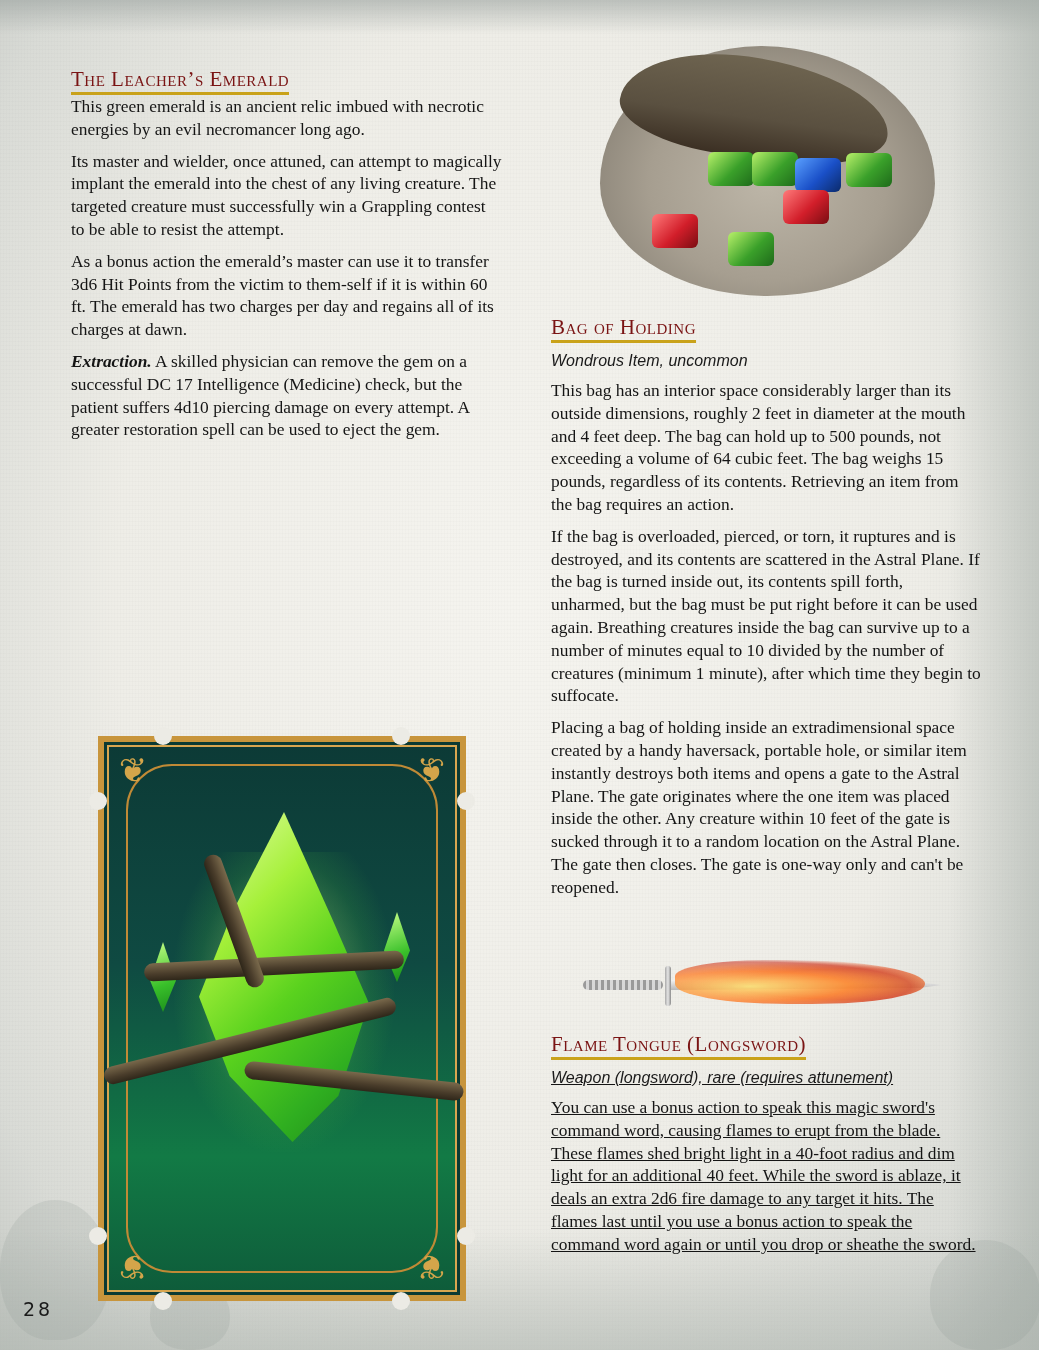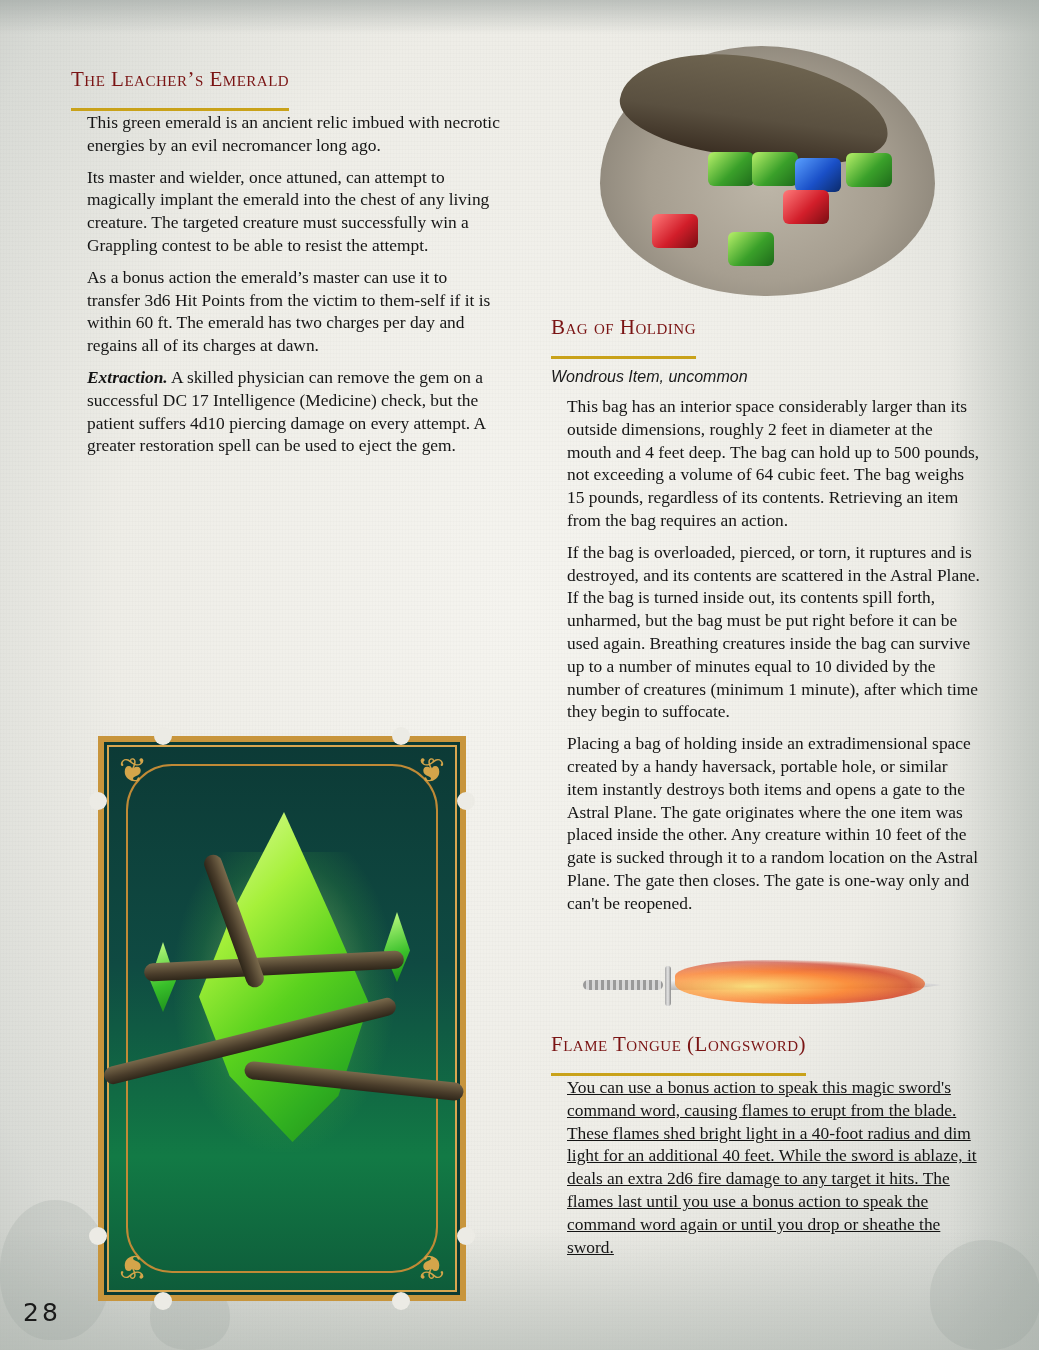--- a/index.html
+++ b/index.html
@@ -27,28 +27,28 @@
   .col-left { left: 71px; top: 66px; width: 432px; }
   .col-right { left: 551px; width: 430px; }
 
   h2.item-title {
     margin: 0; display: inline-block;
     font-family: "Liberation Serif", "DejaVu Serif", serif;
     font-weight: normal; color: #7a1414;
     font-size: 21px; letter-spacing: 0.5px;
     font-variant: small-caps;
     border-bottom: 3px solid #c9a21a;
-    line-height: 26px; padding-bottom: 16px;
+    line-height: 26px; padding-bottom: 0px;
   }
   .subtitle {
     font-family: "Liberation Sans", "DejaVu Sans", sans-serif;
     font-style: italic; font-size: 16px; margin: 9px 0 9px 0; color: #1a1a1a;
   }
   p.body {
-    margin: 0 0 9px 16px; font-size: 17.4px; line-height: 22.8px; color: #151515;
+    margin: 0 0 9px 0; font-size: 17.4px; line-height: 22.8px; color: #151515;
   }
   p.body b.lead { font-style: italic; font-weight: bold; }
 
   
   .card {
     position: absolute; left: 98px; top: 736px; width: 368px; height: 565px;
     background: linear-gradient(180deg, #0c3a36 0%, #0f4a42 40%, #127a45 75%, #0e5b3a 100%);
     border: 6px solid #c8953c; box-sizing: border-box;
     box-shadow: inset 0 0 0 3px #0b3a33, inset 0 0 0 5px #d8a650;
   }
@@ -97,21 +97,21 @@
     background: linear-gradient(180deg, #f2f2f2, #b8b8b8);
     clip-path: polygon(0 0, 92% 20%, 100% 50%, 92% 80%, 0 100%); }
   .sword .flames { position:absolute; left: 92px; top: 0; width: 250px; height: 44px;
     background: radial-gradient(ellipse at 30% 60%, rgba(255,235,120,0.9), rgba(255,120,30,0.8) 40%, rgba(200,40,20,0.6) 65%, transparent 75%),
                 radial-gradient(ellipse at 70% 55%, rgba(255,200,80,0.8), rgba(230,80,30,0.7) 45%, transparent 72%);
     border-radius: 40% 60% 50% 50%; opacity: 0.9; }
 
   .page-number {
     position: absolute; left: 23px; top: 1298px;
     font-family: "DejaVu Sans", "Liberation Sans", sans-serif;
-    font-size: 25px; letter-spacing: 3px; color: #1a1a1a; text-align: right;
+    font-size: 19px; letter-spacing: 3px; color: #1a1a1a; text-align: right;
   }
 </style>
 </head>
 <body>
 
 <div class="page-tex"></div>
 <div class="top-shade"></div>
 <div class="right-shade"></div>
 <div class="bottom-shade"></div>
 <div class="skull" style="left:0;top:1200px;width:110px;height:140px;"></div>
@@ -170,16 +170,17 @@
 
 <div class="sword">
   <div class="grip"></div>
   <div class="guard"></div>
   <div class="blade"></div>
   <div class="flames"></div>
 </div>
 
 <div class="col col-right" style="top:1031px;text-decoration:underline;">
   <h2 class="item-title">Flame Tongue (Longsword)</h2>
+  <div class="subtitle">Weapon (longsword), rare (requires attunement)</div>
   <p class="body">You can use a bonus action to speak this magic sword's command word, causing flames to erupt from the blade. These flames shed bright light in a 40-foot radius and dim light for an additional 40 feet. While the sword is ablaze, it deals an extra 2d6 fire damage to any target it hits. The flames last until you use a bonus action to speak the command word again or until you drop or sheathe the sword.</p>
 </div>
 
 <div class="page-number">28</div>
 
 </body></html>

